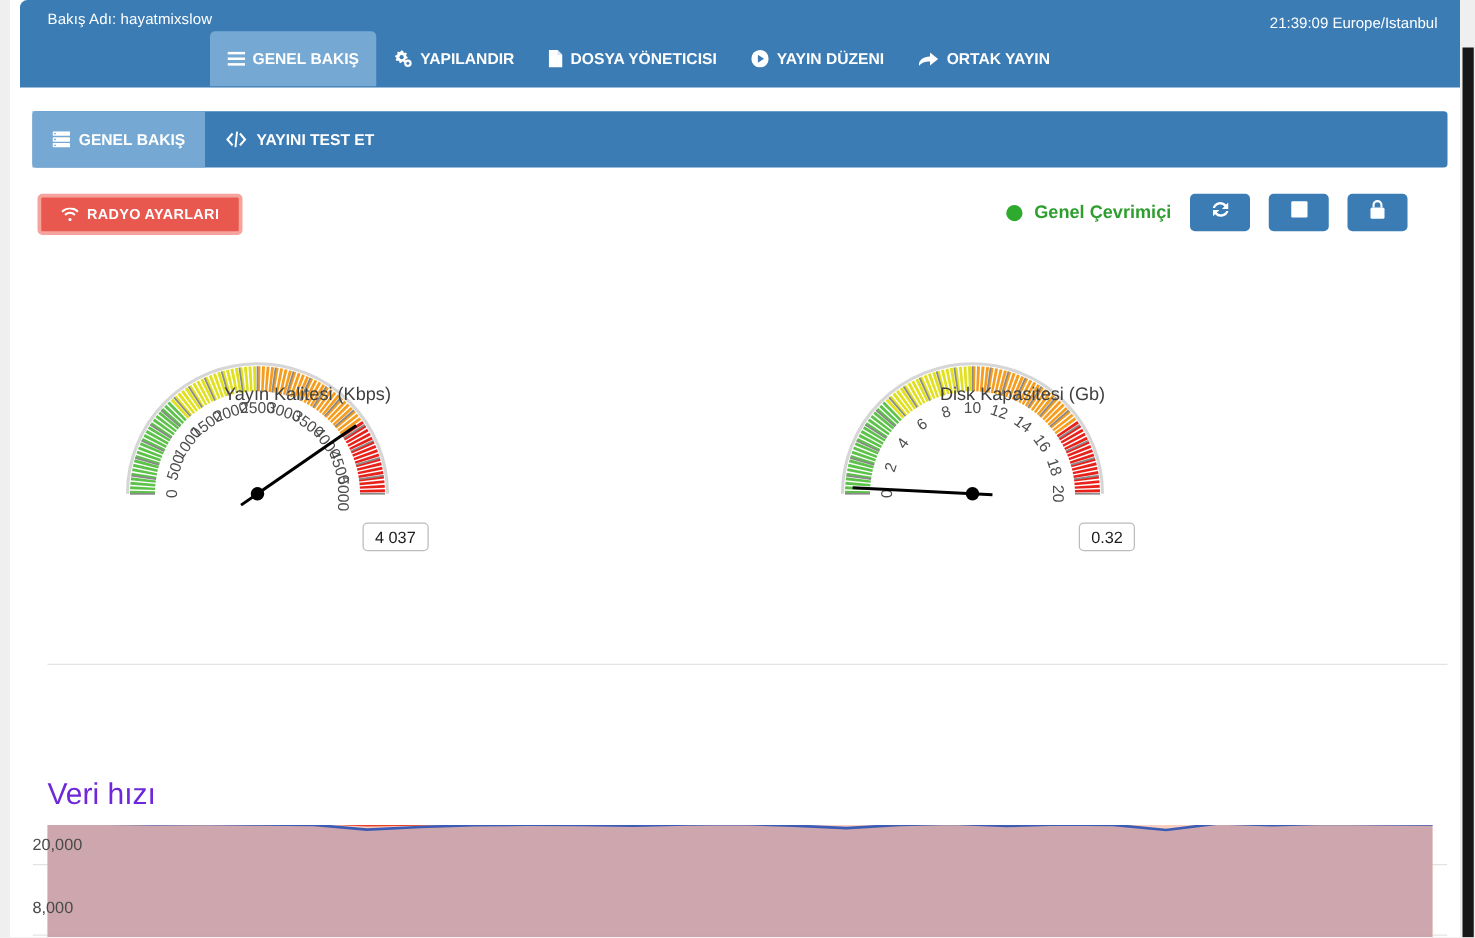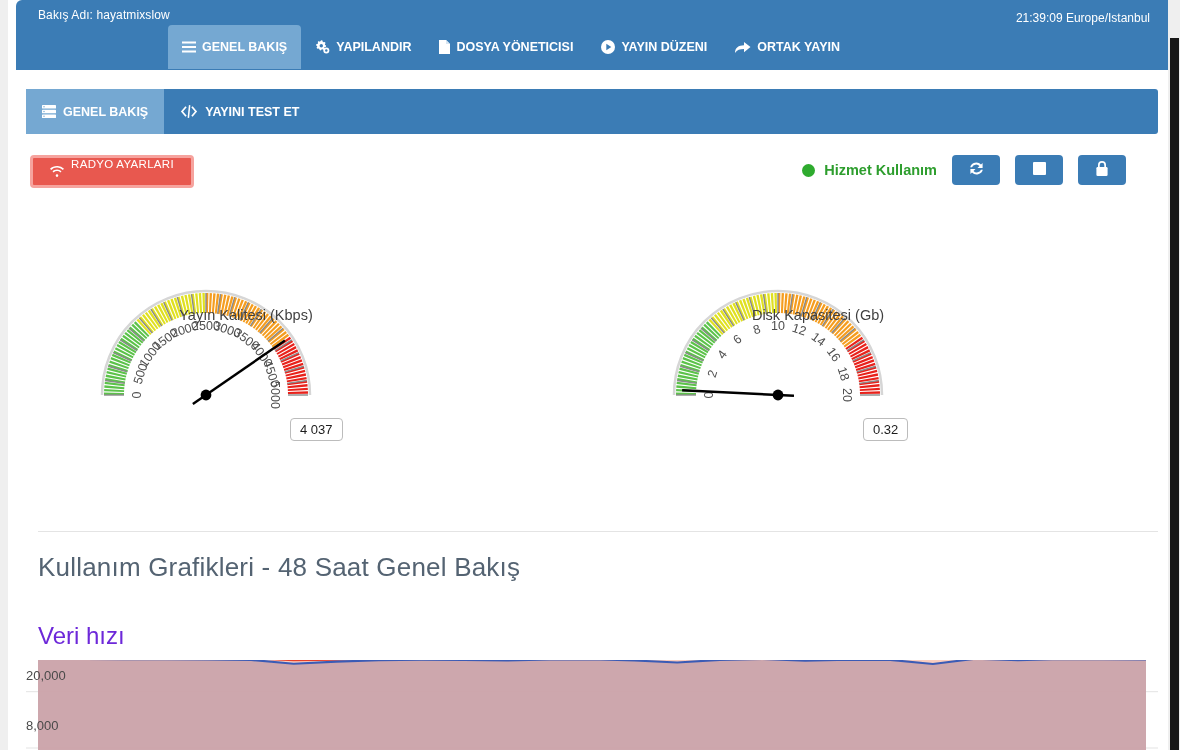--- a/index.html
+++ b/index.html
@@ -93,23 +93,23 @@
   .subnav-item.active { background: #75a8d2; }
 
   
   .radio-btn {
     position: absolute; left: 22px; top: 155px;
     width: 164px; height: 33px;
     background: #e8584f;
     border: 3px solid #f6a39e;
     border-radius: 4px;
     color: #ffffff;
-    font-size: 11.5px; font-weight: normal;
+    font-size: 11.5px; font-weight: bold;
     letter-spacing: 0.3px;
-    display: flex; justify-content: center; gap: 7px;
+    display: flex; align-items: center; justify-content: center; gap: 7px;
     cursor: pointer;
     text-transform: uppercase;
   }
   .status-wrap {
     position: absolute; right: 42px; top: 155px;
     display: flex; align-items: center; gap: 9px;
   }
   .status-dot {
     width: 13px; height: 13px; border-radius: 50%;
     background: #2eab2e;
@@ -282,21 +282,21 @@
           <path d="M7 8.3a1.3 1.3 0 100 2.6 1.3 1.3 0 000-2.6z" fill="#fff"></path>
           <path d="M7 5.1c1.3 0 2.5.5 3.4 1.4l1.1-1.2A6.4 6.4 0 007 3.4c-1.7 0-3.3.7-4.5 1.9l1.1 1.2A4.8 4.8 0 017 5.1z" fill="#fff"></path>
           <path d="M7 1.5c2.2 0 4.3.9 5.8 2.4L14 2.7A9.6 9.6 0 007 0C4.3 0 1.9 1 0 2.7l1.2 1.2A8.1 8.1 0 017 1.5z" fill="#fff"></path>
         </svg>
       </span>
       <span>RADYO AYARLARI</span>
     </div>
 
     <div class="status-wrap">
       <span class="status-dot"></span>
-      <span class="status-text">Hizmet Kullanım</span>
+      <span class="status-text">Genel Çevrimiçi</span>
 
       <div class="icon-btn">
         <span>
           <svg width="19" height="19" viewBox="0 0 19 19">
             <path d="M3.2 8.3A6.4 6.4 0 0114 5.6l1.6-1.6v5.1h-5.1l2-2A4.5 4.5 0 005 8.3z" fill="#fff"></path>
             <path d="M15.8 10.7A6.4 6.4 0 015 13.4l-1.6 1.6V9.9h5.1l-2 2a4.5 4.5 0 007.5-1.2z" fill="#fff"></path>
           </svg>
         </span>
       </div>
 
@@ -581,21 +581,20 @@
             <line x1="195.97979130569627" y1="195.80390909087632" x2="84.12" y2="190.18" stroke="#000" stroke-width="2.4"></line>
             <circle cx="180" cy="195" r="5.4" fill="#000"></circle>
           </svg>
         <div class="gauge-value" id="gauge-val-1" style="left:265px; top:218px;">0.32</div>
       </div>
 
     </div>
 
     <div class="divider"></div>
 
-    <div class="section-title">Kullanım Grafikleri - 48 Saat Genel Bakış</div>
     <div class="chart-label">Veri hızı</div>
 
     <div class="chart-wrap">
       <svg id="chart-svg" width="1132" height="90" viewBox="0 0 1132 90">
           <line x1="0" y1="-26.6" x2="1132" y2="-26.6" stroke="#e3e3e3" stroke-width="1"></line>
           <line x1="0" y1="31.7" x2="1132" y2="31.7" stroke="#e3e3e3" stroke-width="1"></line>
           <line x1="0" y1="88" x2="1132" y2="88" stroke="#e3e3e3" stroke-width="1"></line>
           <polygon points="12,90 12.0,-2.7 54.6,-2.9 97.2,-2.4 139.8,-2.6 182.5,-2.3 225.1,-1.9 267.7,0.2 310.3,-0.4 352.9,-1.6 395.5,-2.0 438.2,-1.9 480.8,-1.3 523.4,-2.3 566.0,-2.6 608.6,-1.3 651.2,-1.0 693.8,-9.7 736.5,-2.7 779.1,-1.0 821.7,-2.1 864.3,-1.9 906.9,-4.8 949.5,-3.3 992.2,-1.3 1034.8,-3.3 1077.4,-2.7 1120.0,-2.4 1120,90" fill="#f8c4b4" fill-opacity="0.85"></polygon>
           <polygon points="12,90 12.0,-1.0 54.6,-1.1 97.2,-0.7 139.8,-0.8 182.5,-0.5 225.1,-0.1 267.7,3.7 310.3,1.6 352.9,0.2 395.5,-0.3 438.2,-0.1 480.8,0.5 523.4,-0.5 566.0,-0.8 608.6,0.5 651.2,2.5 693.8,-0.1 736.5,-1.0 779.1,0.8 821.7,-0.4 864.3,-0.1 906.9,4.0 949.5,-1.3 992.2,0.2 1034.8,-1.0 1077.4,-0.7 1120.0,-0.5 1120,90" fill="#c5a0a9" fill-opacity="0.85"></polygon>
           <polyline points="12.0,-2.7 54.6,-2.9 97.2,-2.4 139.8,-2.6 182.5,-2.3 225.1,-1.9 267.7,0.2 310.3,-0.4 352.9,-1.6 395.5,-2.0 438.2,-1.9 480.8,-1.3 523.4,-2.3 566.0,-2.6 608.6,-1.3 651.2,-1.0 693.8,-9.7 736.5,-2.7 779.1,-1.0 821.7,-2.1 864.3,-1.9 906.9,-4.8 949.5,-3.3 992.2,-1.3 1034.8,-3.3 1077.4,-2.7 1120.0,-2.4" fill="none" stroke="#e8402a" stroke-width="2.1"></polyline>

